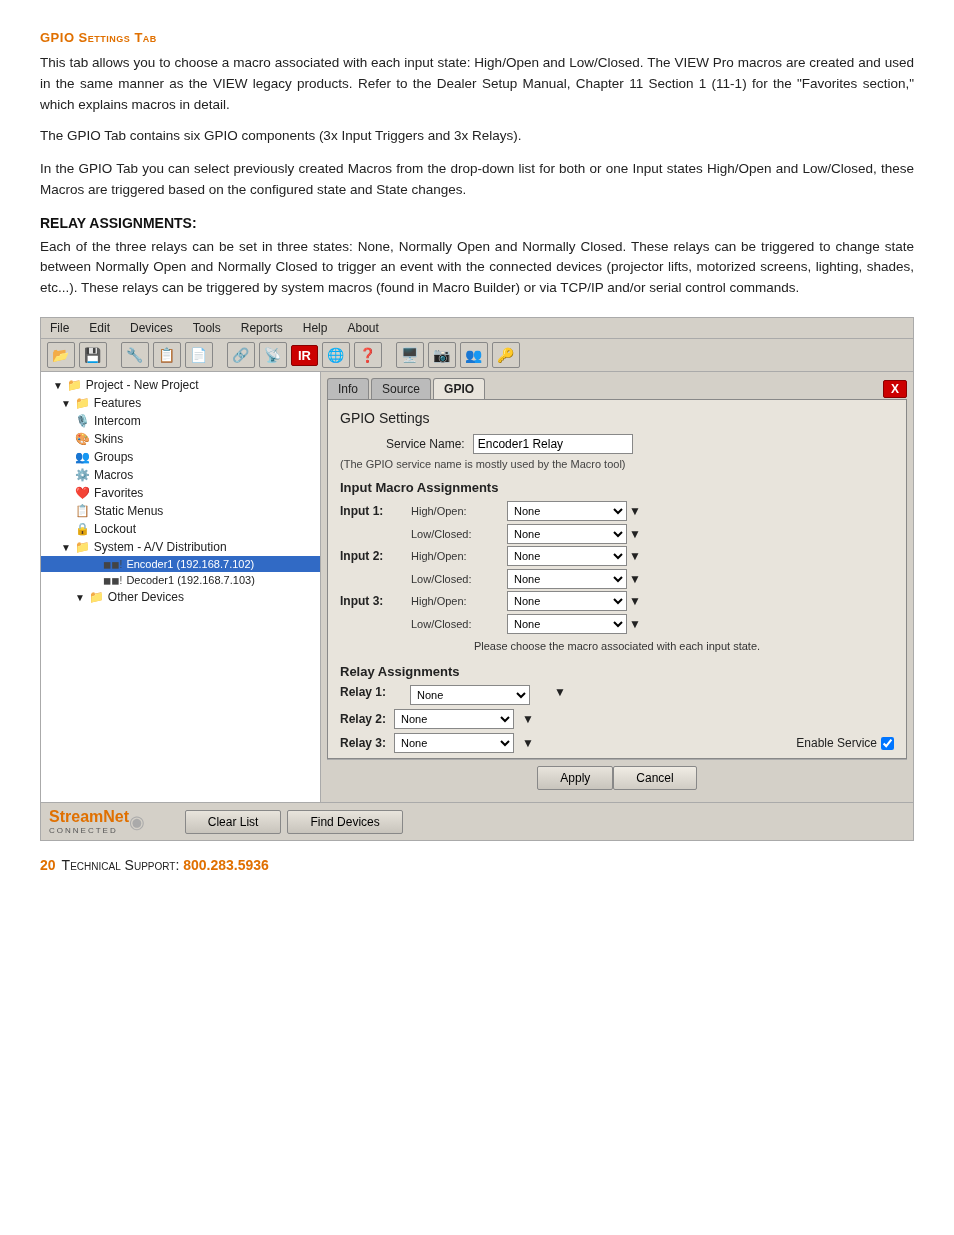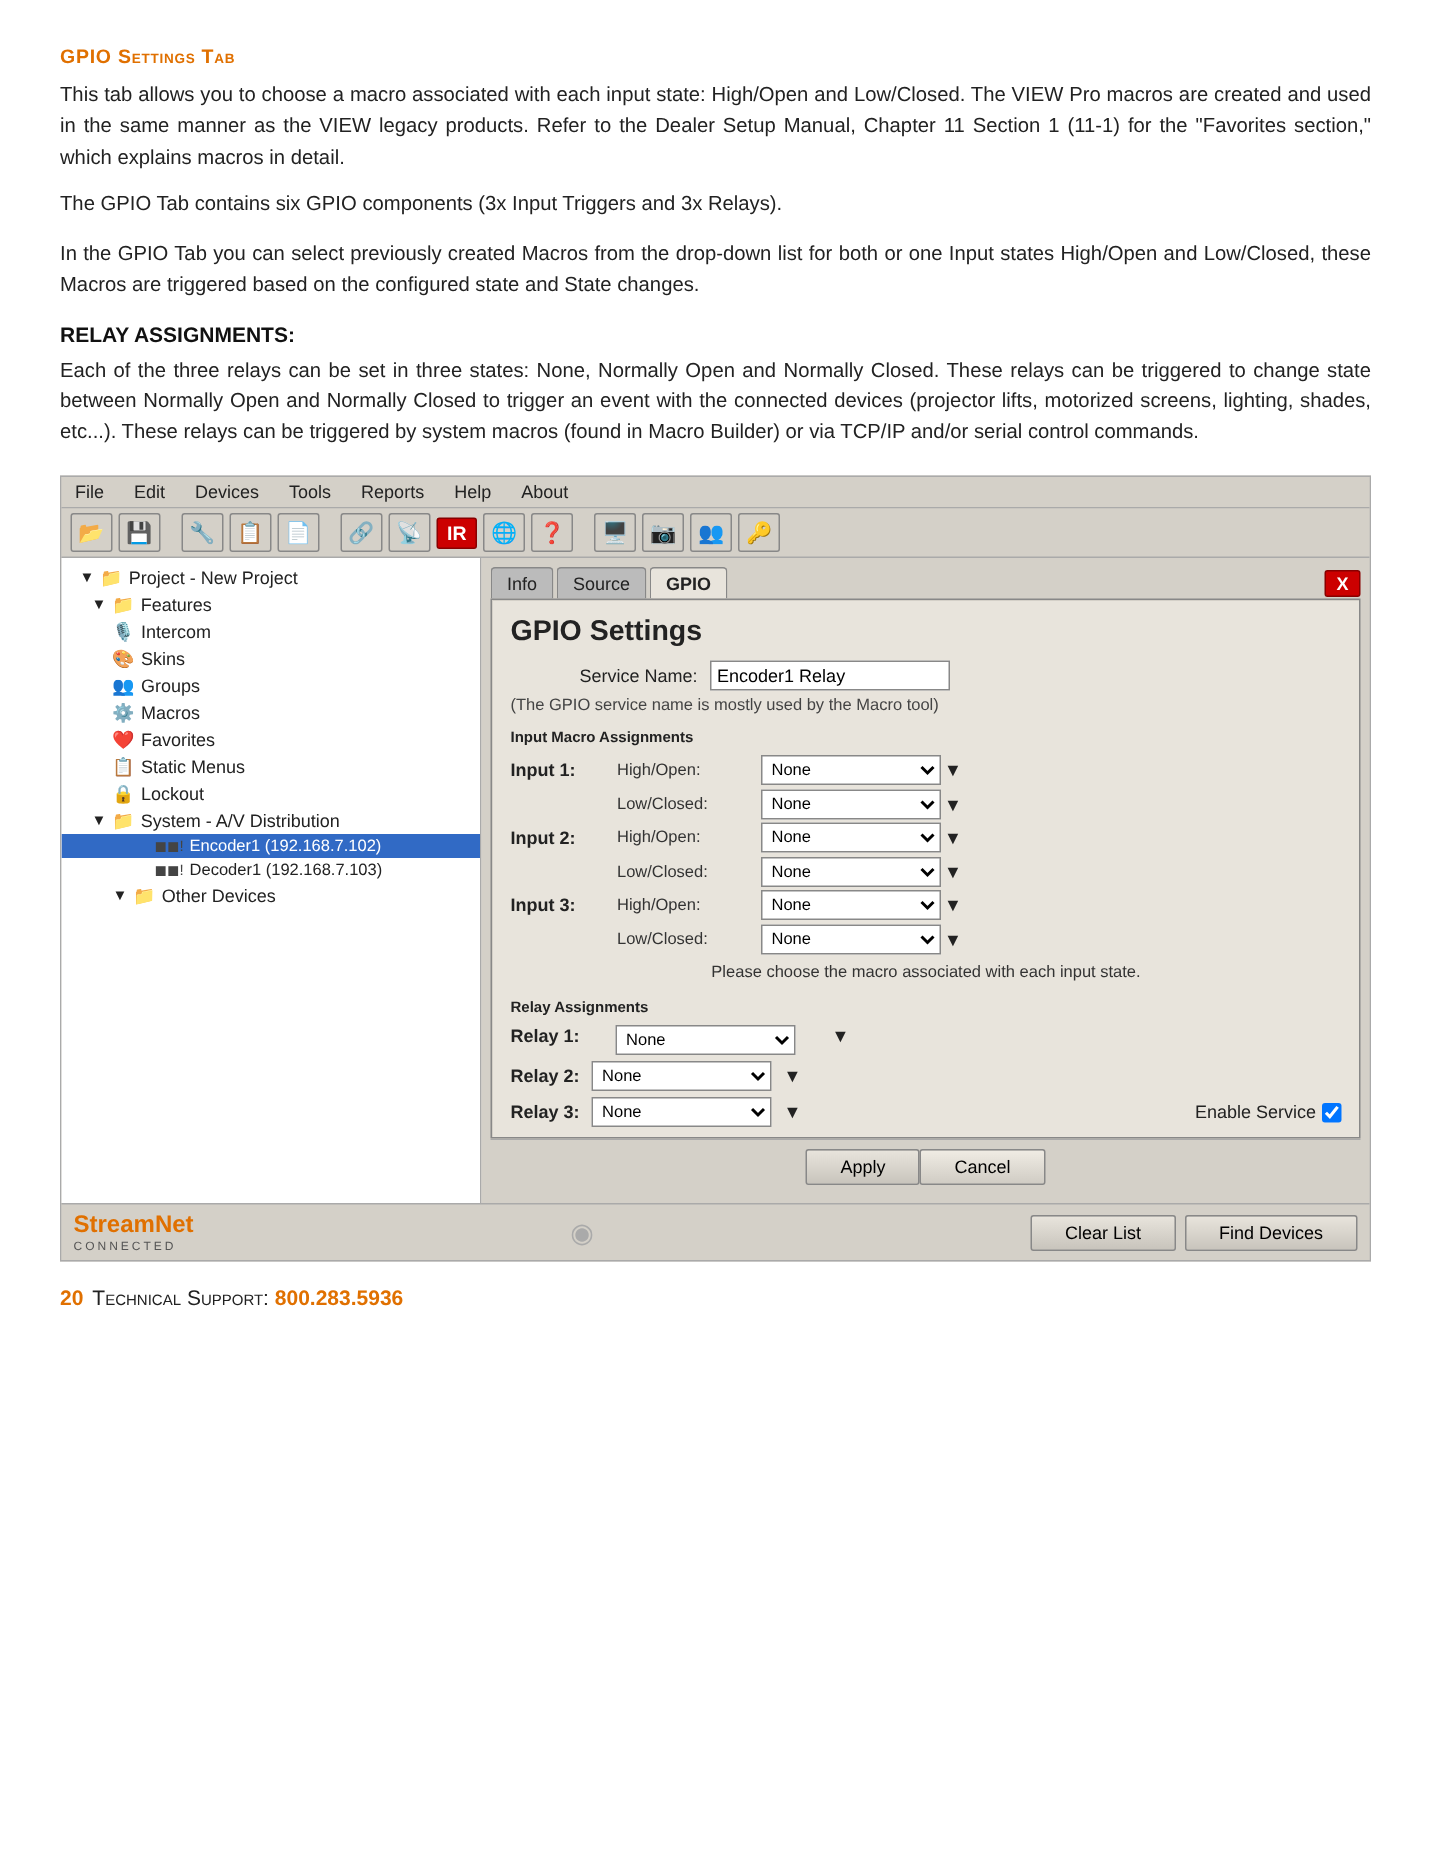--- a/index.html
+++ b/index.html
@@ -136,22 +136,22 @@
       font-weight: bold;
     }
     .panel-content {
       background: #e8e4dc;
       border: 1px solid #888;
       flex: 1;
       padding: 10px 12px;
       overflow-y: auto;
     }
     .panel-title {
-      font-size: 19px;
-      font-weight: bold;
+      font-size: 14px;
+      font-weight: normal;
       margin-bottom: 8px;
     }
     .service-row {
       display: flex;
       align-items: center;
       gap: 8px;
       margin-bottom: 4px;
     }
     .service-label { font-size: 12px; font-weight: normal; margin-left: 46px; }
     .service-input {
@@ -163,21 +163,21 @@
     }
     .service-hint {
       font-size: 11px;
       color: #444;
       margin-bottom: 10px;
     }
     .section-box {
       margin-bottom: 12px;
     }
     .section-box-title {
-      font-size: 10px;
+      font-size: 13px;
       font-weight: bold;
       margin-bottom: 6px;
     }
     .input-label { font-weight: bold; }
     .sub-label { font-size: 11px; color: #333; }
     .dropdown-wrap {
       display: flex; align-items: center; gap: 2px;
     }
     select.gpio-select {
       border: 1px solid #888;
@@ -207,21 +207,20 @@
       border: 1px solid #888;
       border-radius: 2px;
       cursor: pointer;
       font-size: 12px;
     }
     .win-btn.primary {
       background: linear-gradient(to bottom, #f0ece4, #d0ccc4);
     }
     .bottom-bar {
       display: flex;
-      justify-content: space-between;
       align-items: center;
       padding: 5px 8px;
       background: #d4d0c8;
       border-top: 1px solid #aaa;
     }
     .streamnet-logo {
       font-size: 16px;
       font-weight: bold;
       color: #003366;
     }

